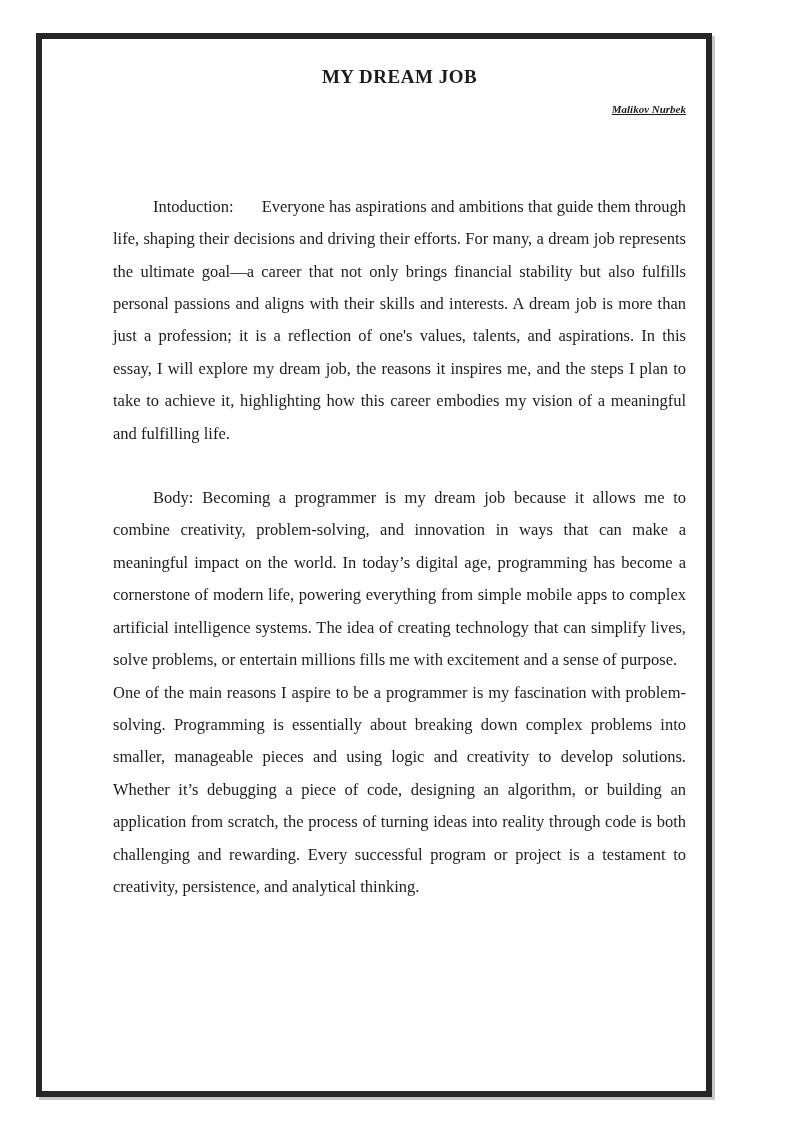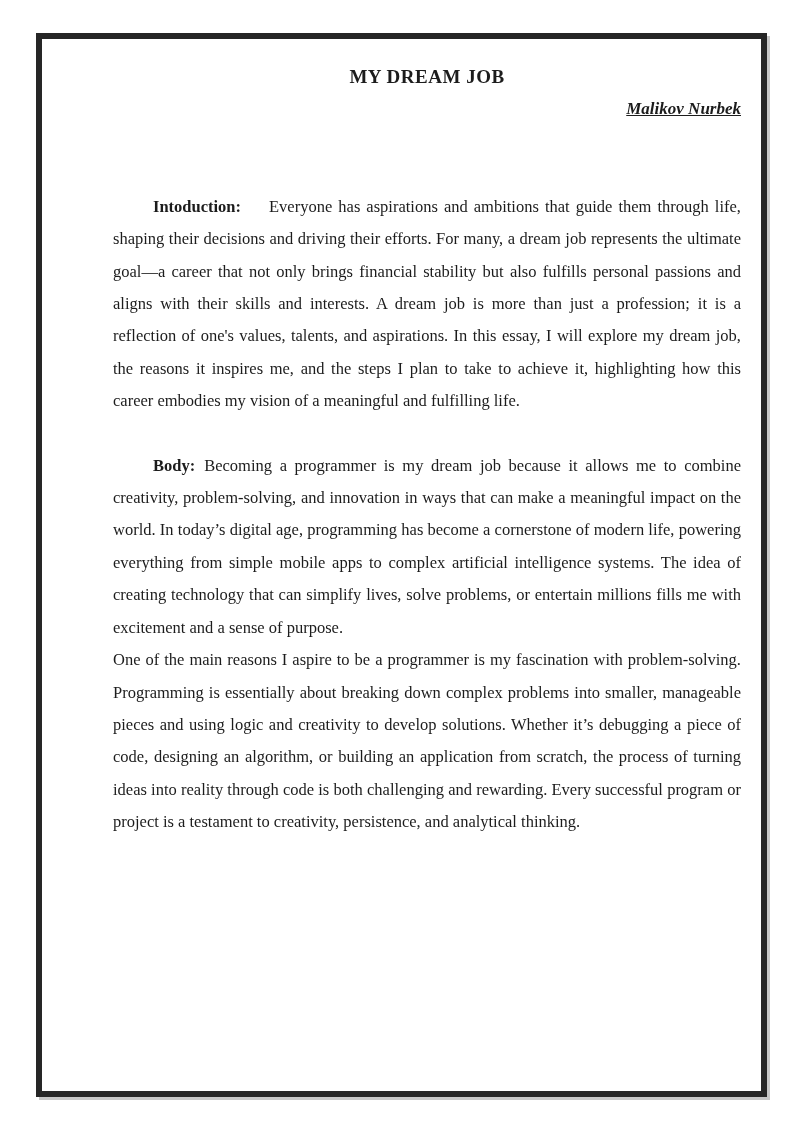--- a/index.html
+++ b/index.html
@@ -11,21 +11,21 @@
     width: 800px;
     height: 1131px;
     position: relative;
     font-family: "Liberation Serif", "DejaVu Serif", serif;
     color: #1c1c1c;
   }
   .sheet {
     position: absolute;
     left: 36px;
     top: 33px;
-    width: 731px;
+    width: 676px;
     height: 1064px;
     box-sizing: border-box;
     border: 6px solid #262626;
     background: #ffffff;
     box-shadow: 3px 3px 0 rgba(130,130,130,0.45);
   }
   .content {
     box-sizing: border-box;
     height: 100%;
     padding: 22px 20px 0 71px;
@@ -34,37 +34,37 @@
   .doc-title {
     margin: 0;
     font-size: 19px;
     font-weight: bold;
     text-align: center;
     line-height: 32.4px;
     letter-spacing: 0.5px;
   }
   .doc-author {
     margin: 0;
-    font-size: 17px;
+    font-size: 11px;
     font-weight: bold;
     font-style: italic;
     text-decoration: underline;
     text-align: right;
     line-height: 32.4px;
   }
   .para {
     margin: 0;
     font-size: 16.5px;
     line-height: 32.4px;
     text-align: justify;
   }
   .para.indented { text-indent: 40px; }
   .para.space-before-2 { margin-top: 65px; }
   .para.space-before-1 { margin-top: 32px; }
-  .lead { font-weight: bold; }
+  .lead { font-weight: normal; }
   .lead.gap-wide { margin-right: 28px; }
   .lead.gap-normal { margin-right: 9px; }
 </style>
 </head>
 <body>
 
 <div class="sheet">
   <div class="content">
 
     <h1 class="doc-title">MY DREAM JOB</h1>

